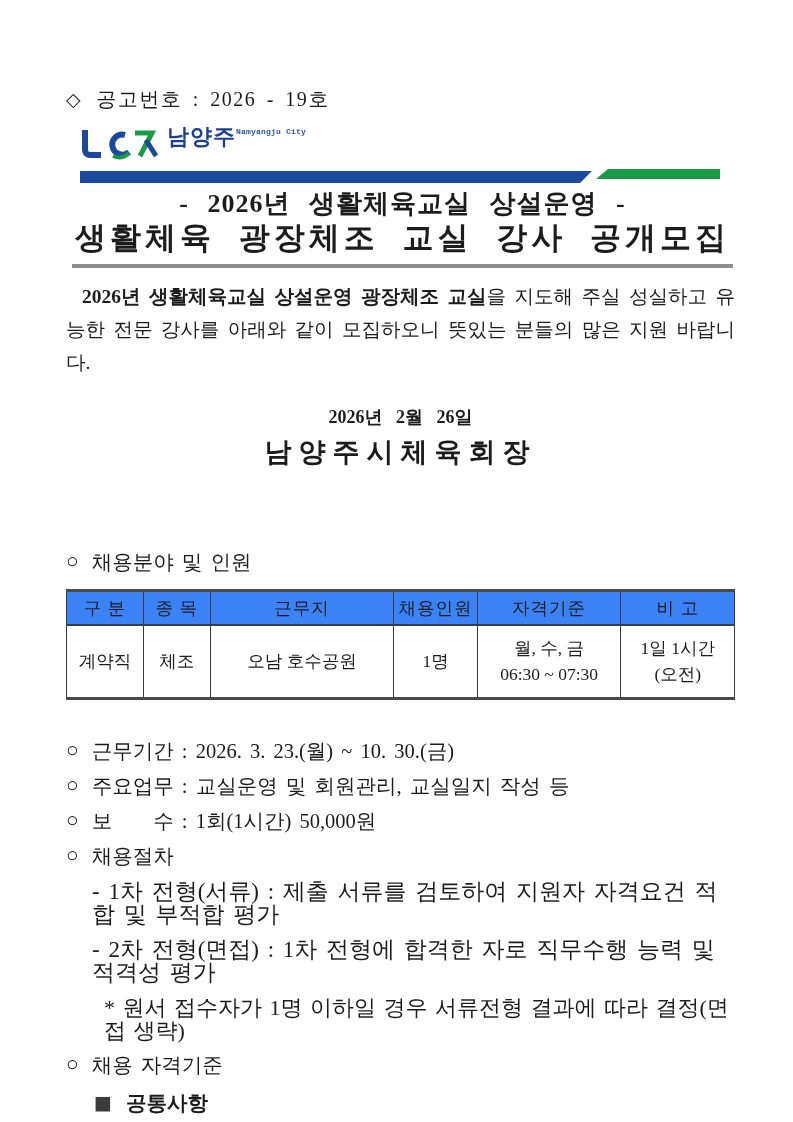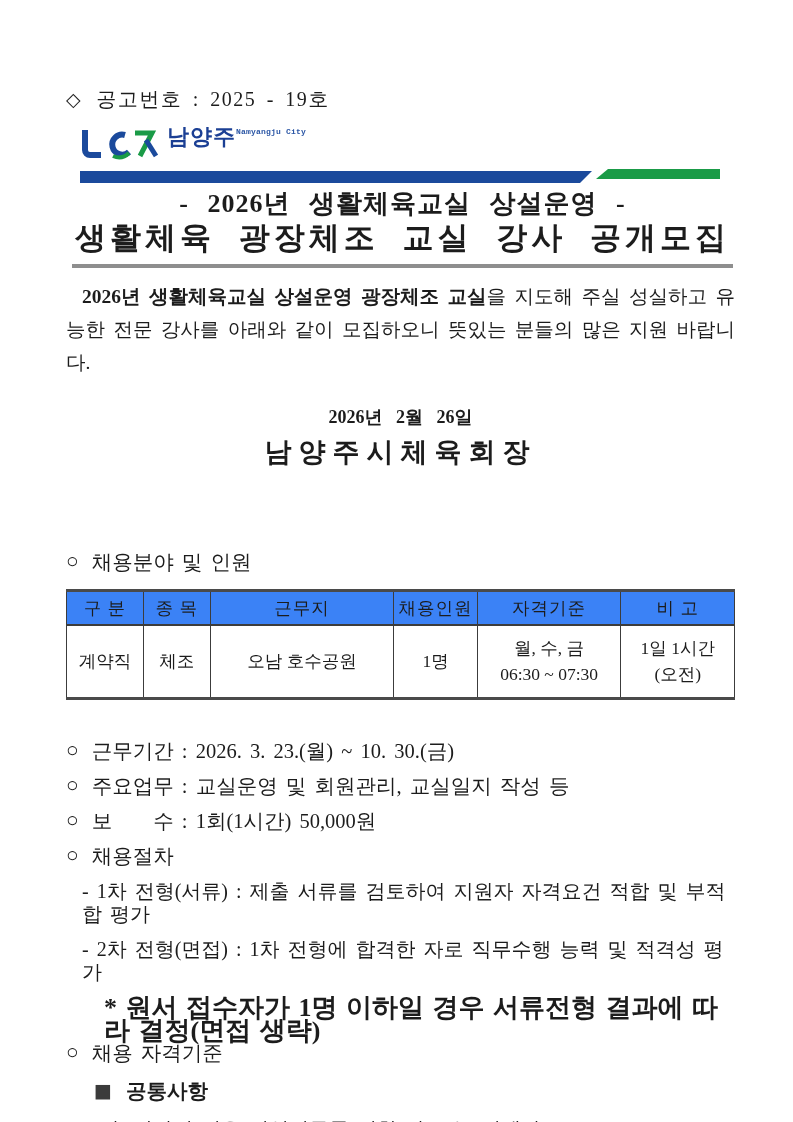--- a/index.html
+++ b/index.html
@@ -40,34 +40,34 @@
   table.recruit { margin-top:13px; width:100%; border-collapse:collapse;
     border-top:3px solid #4a4a4a; border-bottom:3px solid #4a4a4a; }
   table.recruit th { background:#3b82f6; border:1px solid #3c3c3c; border-bottom:2.5px solid #3c3c3c;
     font-size:17.5px; font-weight:normal; padding:4px 2px; letter-spacing:1px; }
   table.recruit td { border:1px solid #3c3c3c; text-align:center; font-size:17.5px; padding:9px 2px; line-height:1.5; }
   
   .items { margin-top:40px; }
   .item { display:flex; align-items:flex-start; font-size:20.5px; margin-bottom:12px; word-spacing:3px; line-height:23px; }
   .item .bullet { margin-top:-1px; }
   .pay-note { font-size:16.5px; margin-left:9px; padding-top:3px; letter-spacing:0; word-spacing:1px; }
-  .sub-item { margin-left:16px; font-size:20px; margin-bottom:12px; word-spacing:3px; line-height:23px; }
-  .proc-note { margin-left:38px; font-size:26px; font-weight:bold; margin-bottom:0; word-spacing:2px; line-height:23px; }
+  .sub-item { margin-left:26px; font-size:23px; margin-bottom:12px; word-spacing:3px; line-height:23px; }
+  .proc-note { margin-left:38px; font-size:22px; font-weight:normal; margin-bottom:12px; word-spacing:2px; line-height:23px; }
   .common-heading { display:flex; align-items:center; margin-left:28px; font-size:20.5px; font-weight:bold; margin-bottom:13px; word-spacing:2px; }
   .square { font-size:19px; color:#3b3b3b; margin-right:14px; line-height:1; font-family:"DejaVu Sans",sans-serif; }
   .qual-item { margin-left:34px; font-size:20px; margin-bottom:13px; word-spacing:3px; line-height:23px; }
 </style>
 </head>
 <body>
 
 <div class="page">
 
   <div class="notice-line">
     <span class="diamond">◇</span>
-    <span>공고번호 : 2025 - 19호</span>
+    <span>공고번호 : 2026 - 19호</span>
   </div>
 
   <div class="logo-row">
     <span>
       <svg width="78" height="34" viewBox="0 0 78 34">
         <path d="M5 3 v20 a5 5 0 0 0 5 5 h11" fill="none" stroke="#1b4a9c" stroke-width="6"></path>
         <path d="M45 8 a10 10 0 1 0 4 17" fill="none" stroke="#1b4a9c" stroke-width="6"></path>
         <path d="M33 29 q9 4 16 -3" fill="none" stroke="#1a9b47" stroke-width="4"></path>
         <path d="M55 6 h17 l-12 23" fill="none" stroke="#1a9b47" stroke-width="5"></path>
         <path d="M66 13 l10 16" fill="none" stroke="#1b4a9c" stroke-width="5"></path>

